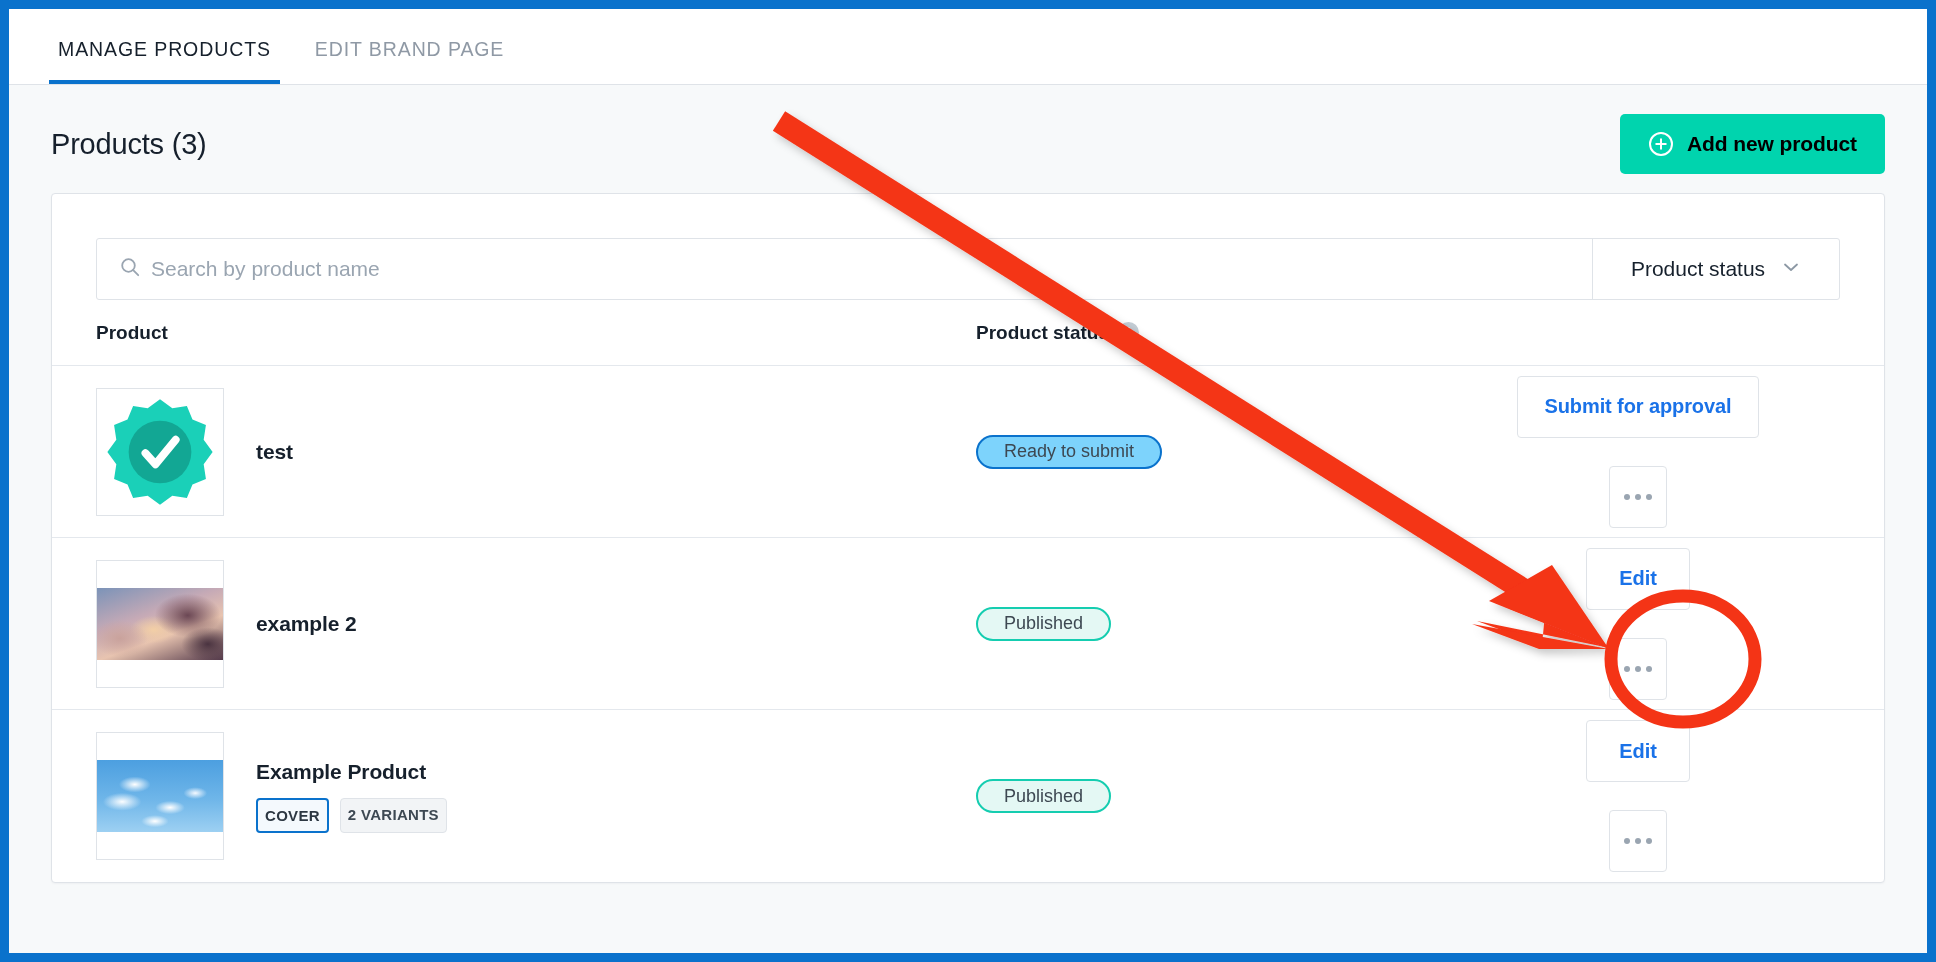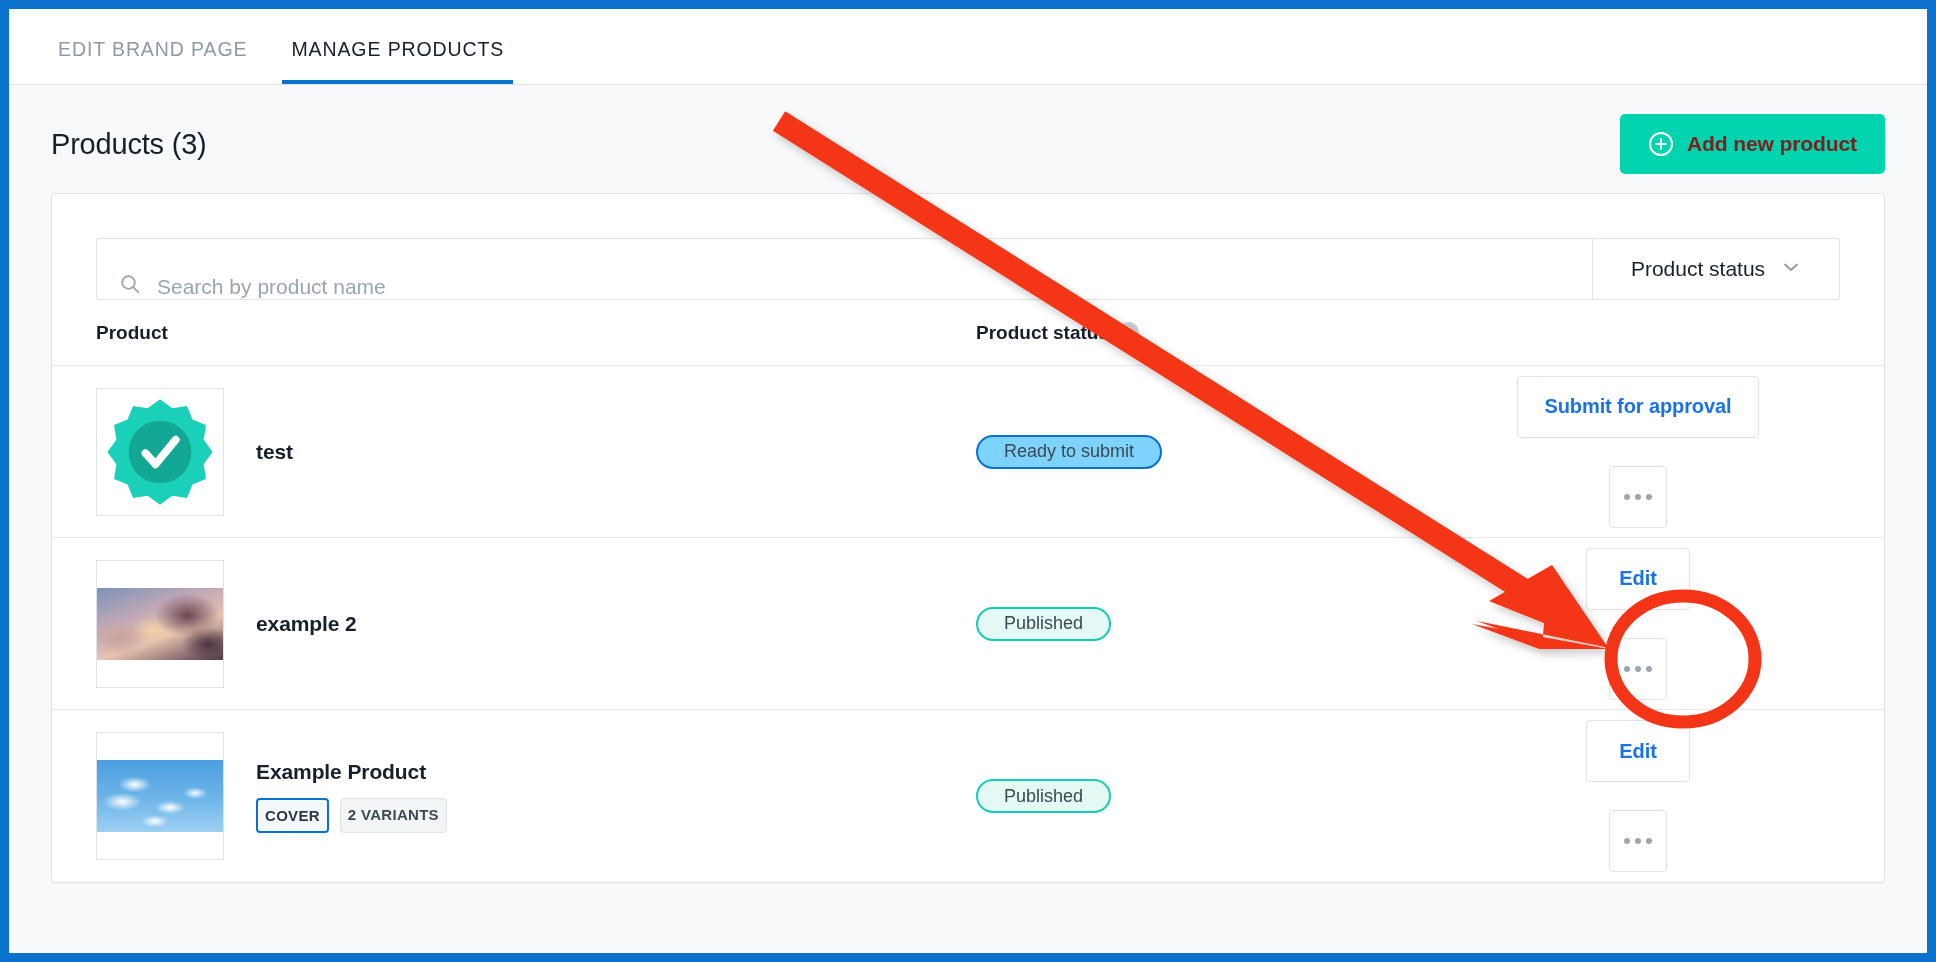--- a/index.html
+++ b/index.html
@@ -58,21 +58,21 @@
     padding-top: 10px;
   }
   #pagetitle {
     font-size: 29px;
     color: #16202c;
     font-weight: 400;
     letter-spacing: -0.2px;
   }
   #addbtn {
     background: #00d4ae;
-    color: #7f1d1d;
+    color: #000000;
     border: none;
     border-radius: 5px;
     height: 60px;
     padding: 0 28px;
     font-size: 21px;
     font-weight: 700;
     font-family: "Liberation Sans", sans-serif;
     display: flex;
     align-items: center;
     gap: 13px;
@@ -93,22 +93,22 @@
   #searchrow {
     display: flex;
     height: 62px;
     margin: 44px 44px 0 44px;
     border: 1px solid #dfe3e8;
     border-radius: 3px;
   }
   #searchbox {
     flex: 1;
     display: flex;
-    align-items: flex-end;
-    gap: 16px;
+    align-items: center;
+    gap: 10px;
     padding: 0 22px;
     border-right: 1px solid #dfe3e8;
   }
   #searchinput {
     border: none;
     outline: none;
     font-size: 21px;
     color: #16202c;
     font-family: "Liberation Sans", sans-serif;
     width: 100%;
@@ -249,22 +249,22 @@
     width: 1918px; height: 944px;
     pointer-events: none;
   }
 </style>
 </head>
 <body>
 
 <div id="frame">
 
   <div id="tabbar">
+    <div class="tab active">MANAGE PRODUCTS</div>
     <div class="tab inactive">EDIT BRAND PAGE</div>
-    <div class="tab active">MANAGE PRODUCTS</div>
   </div>
 
   <div id="page">
 
     <div id="pagehead">
       <div id="pagetitle">Products (3)</div>
 
       <button id="addbtn">
         <span class="plusicon">
           <svg width="26" height="26" viewBox="0 0 26 26">

